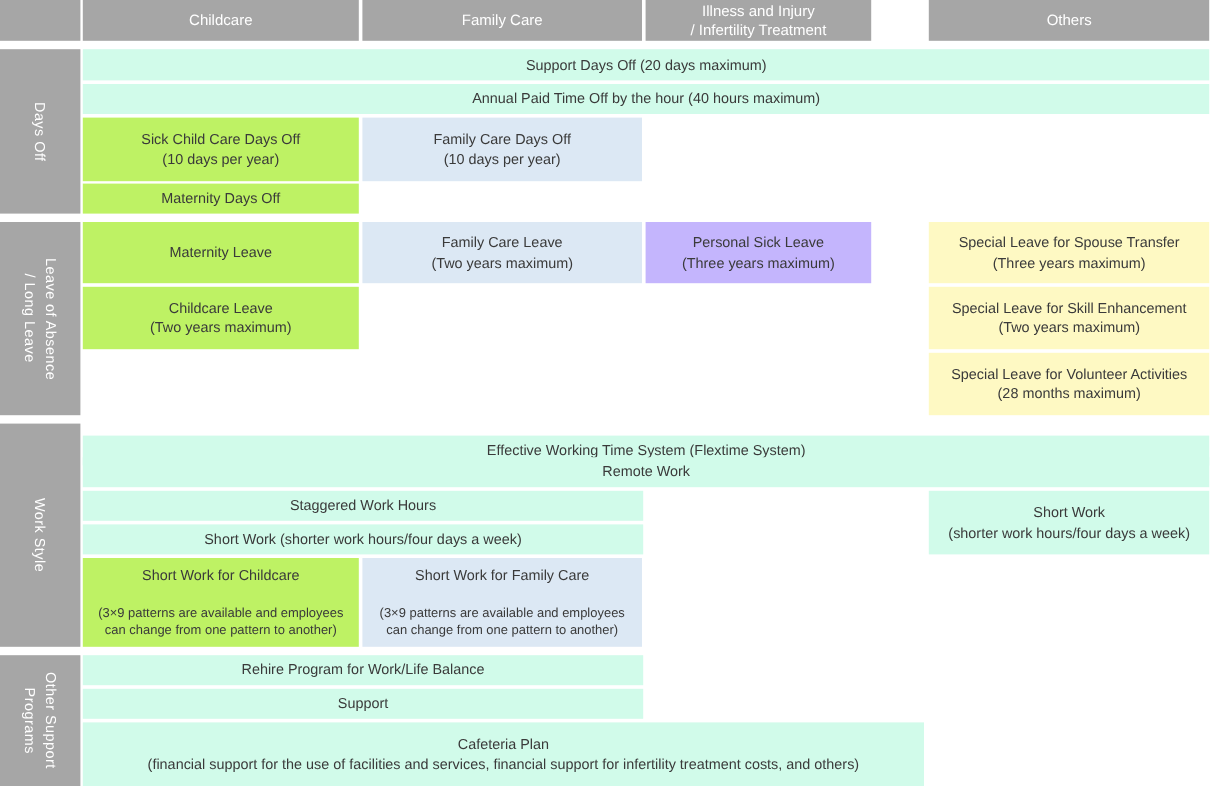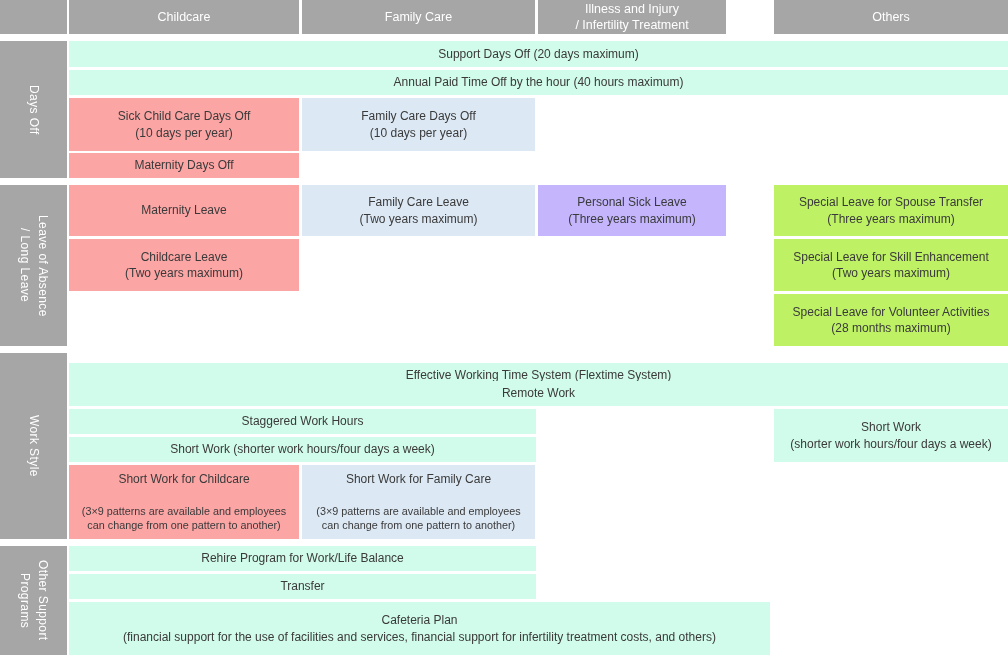--- a/index.html
+++ b/index.html
@@ -28,24 +28,24 @@
     background:#a6a6a6;color:#ffffff;
     writing-mode:vertical-rl;text-orientation:mixed;
     font-size:12px;line-height:1.5;letter-spacing:0.4px;
   }
   .cell{
     color:#3a3a3a;
     font-size:12px;line-height:1.35;
     padding:2px 6px;
   }
   .mint{background:#d1fbea;}
-  .pink{background:#fca5a5;}
+  .pink{background:#bef264;}
   .blue{background:#dce8f4;}
   .grayc{background:#c4b5fd;}
-  .yellow{background:#bef264;}
+  .yellow{background:#fef9c3;}
   
   .c1{left:69px;width:230px;text-align:center;}
   .c2{left:302px;width:233px;}
   .c3{left:538px;width:188px;text-align:center;}
   .c4{left:774px;width:234px;}
   .c12{left:69px;width:467px;}
   .c13{left:69px;width:701px;}
   .c14{left:69px;width:939px;}
   
   .r-support{top:41px;height:26px;}
@@ -126,17 +126,17 @@
     <div>
       <span class="cell-title">Short Work for Family Care</span>
       <span class="cell-detail">(3×9 patterns are available and employees
 can change from one pattern to another)</span>
     </div>
   </div>
 
   <div class="vlabel lab-other">Other Support
 Programs</div>
   <div class="cell mint c12 r-rehire">Rehire Program for Work/Life Balance</div>
-  <div class="cell mint c12 r-seminars">Transfer</div>
+  <div class="cell mint c12 r-seminars">Support</div>
   <div class="cell mint c13 r-cafeteria">Cafeteria Plan
 (financial support for the use of facilities and services, financial support for infertility treatment costs, and others)</div>
 
 </div>
 
 </body></html>

